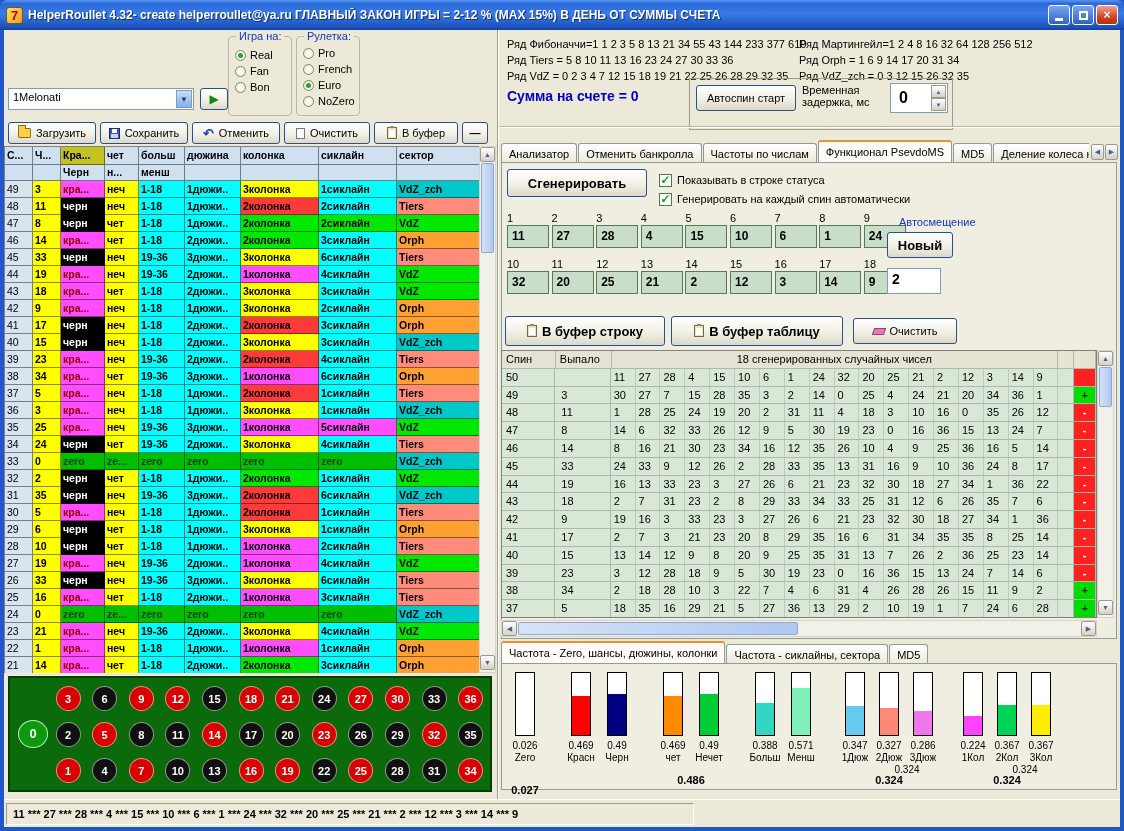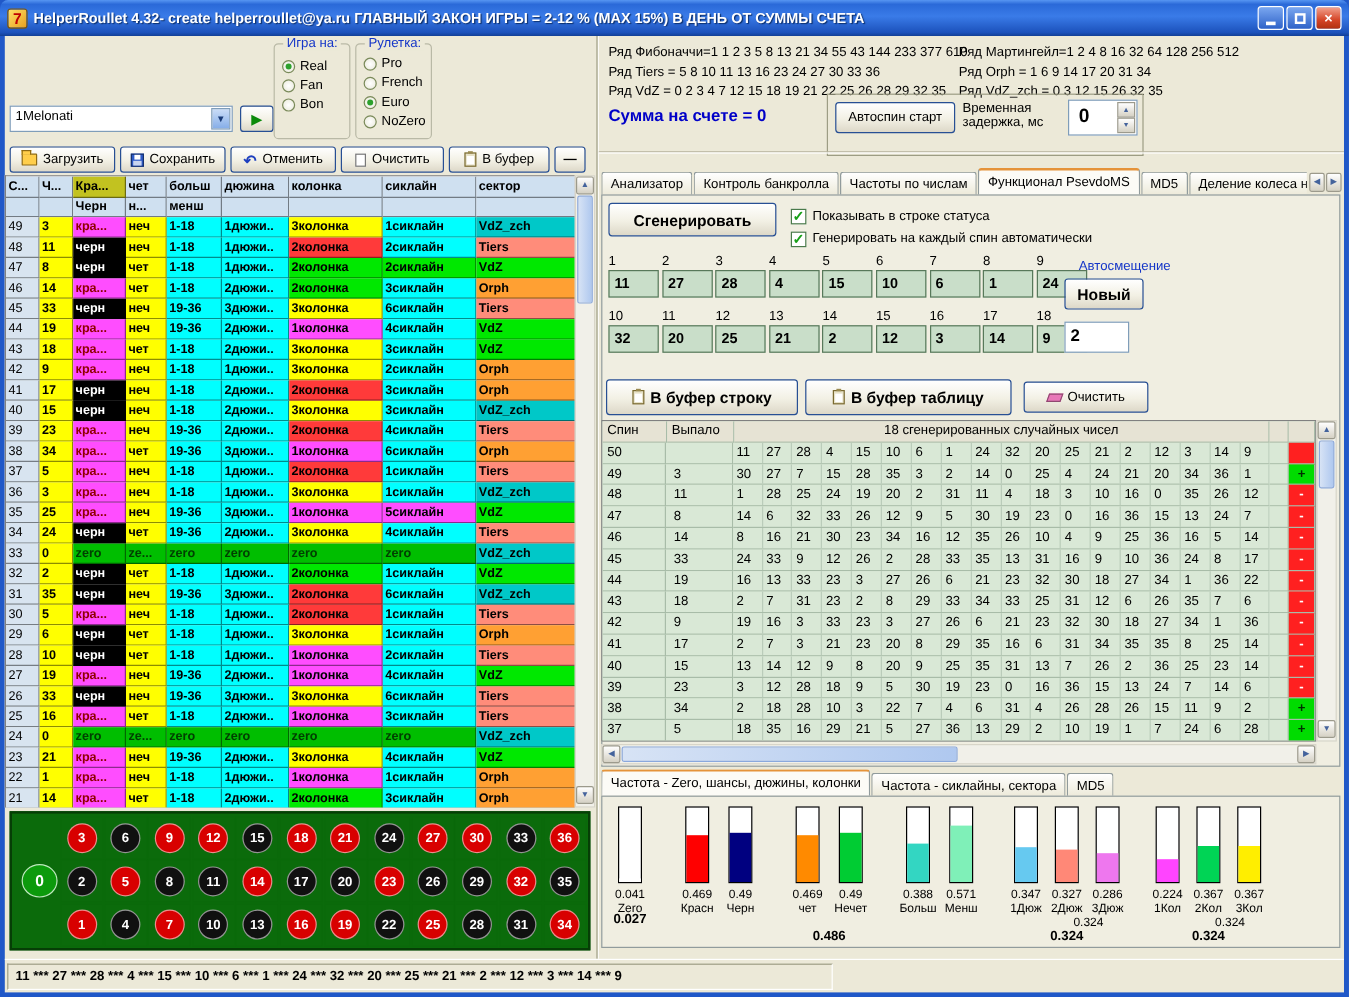--- a/index.html
+++ b/index.html
@@ -684,21 +684,21 @@
       <div class="dlgtxt" style="left:112px;top:5px;width:86px;">Временная задержка, мс</div>
       <div class="inputbox" style="left:200px;top:4px;width:58px;height:30px;font-size:16px;font-weight:bold;padding-left:8px;line-height:24px;">
         <span>0</span>
         <span id="spin-up" style="position:absolute;right:1px;top:1px;width:15px;height:13px;background:linear-gradient(#FFF,#D5D1C4);border:1px solid #9C9A8C;font-size:6px;text-align:center;line-height:12px;color:#44639C;">▲</span>
         <span id="spin-down" style="position:absolute;right:1px;bottom:1px;width:15px;height:13px;background:linear-gradient(#FFF,#D5D1C4);border:1px solid #9C9A8C;font-size:6px;text-align:center;line-height:12px;color:#44639C;">▼</span>
       </div>
     </div>
     <div id="right-sep"></div>
     <div class="tabs" id="main-tabs" style="left:2px;top:110px;width:588px;height:23px;">
         <div class="tab">Анализатор</div>
-        <div class="tab">Контроль банкролла</div>
+        <div class="tab">Отменить банкролла</div>
         <div class="tab">Частоты по числам</div>
         <div class="tab active">Функционал PsevdoMS</div>
         <div class="tab">MD5</div>
         <div class="tab">Деление колеса на</div>
       </div>
     <div class="sb-btn" id="tab-arr-l" style="left:592px;top:114px;width:13px;height:16px;">◀</div>
     <div class="sb-btn" id="tab-arr-r" style="left:606px;top:114px;width:13px;height:16px;">▶</div>
     <div id="content-panel"></div>
     <div class="btn" style="left:8px;top:139px;width:140px;height:28px;font-weight:bold;font-size:13px;">Сгенерировать</div>
     <div class="cb-row" style="left:160px;top:142px;">
@@ -1148,21 +1148,21 @@
     <div class="tabs" id="freq-tabs" style="left:2px;top:611px;width:590px;height:23px;">
         <div class="tab active">Частота - Zero, шансы, дюжины, колонки</div>
         <div class="tab">Частота - сиклайны, сектора</div>
         <div class="tab">MD5</div>
       </div>
     <div id="chart-panel"></div>
     <div id="bars">
         <div class="barbox" style="left: 16px;">
           <div class="barfill" style="height: 3px; background: rgb(255, 255, 255);"></div>
         </div>
-        <div class="blab" style="left: 4px; top: 68px;">0.041</div>
+        <div class="blab" style="left: 4px; top: 68px;">0.026</div>
         <div class="blab" style="left: 4px; top: 80px;">Zero</div>
         <div class="barbox" style="left: 72px;">
           <div class="barfill" style="height: 39px; background: rgb(255, 0, 0);"></div>
         </div>
         <div class="blab" style="left: 60px; top: 68px;">0.469</div>
         <div class="blab" style="left: 60px; top: 80px;">Красн</div>
         <div class="barbox" style="left: 108px;">
           <div class="barfill" style="height: 41px; background: rgb(0, 0, 128);"></div>
         </div>
         <div class="blab" style="left: 96px; top: 68px;">0.49</div>
@@ -1210,21 +1210,21 @@
         <div class="barbox" style="left: 498px;">
           <div class="barfill" style="height: 30px; background: rgb(0, 212, 85);"></div>
         </div>
         <div class="blab" style="left: 486px; top: 68px;">0.367</div>
         <div class="blab" style="left: 486px; top: 80px;">2Кол</div>
         <div class="barbox" style="left: 532px;">
           <div class="barfill" style="height: 30px; background: rgb(255, 238, 0);"></div>
         </div>
         <div class="blab" style="left: 520px; top: 68px;">0.367</div>
         <div class="blab" style="left: 520px; top: 80px;">3Кол</div>
-        <div class="btot" style="left: 2px; top: 88px;">0.027</div>
+        <div class="btot" style="left: 2px; top: 112px;">0.027</div>
         <div class="btot" style="left: 168px; top: 102px;">0.486</div>
         <div class="bsub" style="left: 384px; top: 92px;">0.324</div>
         <div class="btot" style="left: 366px; top: 102px;">0.324</div>
         <div class="bsub" style="left: 502px; top: 92px;">0.324</div>
         <div class="btot" style="left: 484px; top: 102px;">0.324</div>
       </div>
   </div>
 
   <div id="statusbar">
     <div class="spanel" style="left:2px;top:3px;width:688px;height:22px;font-weight:bold;">11 *** 27 *** 28 *** 4 *** 15 *** 10 *** 6 *** 1 *** 24 *** 32 *** 20 *** 25 *** 21 *** 2 *** 12 *** 3 *** 14 *** 9</div>

